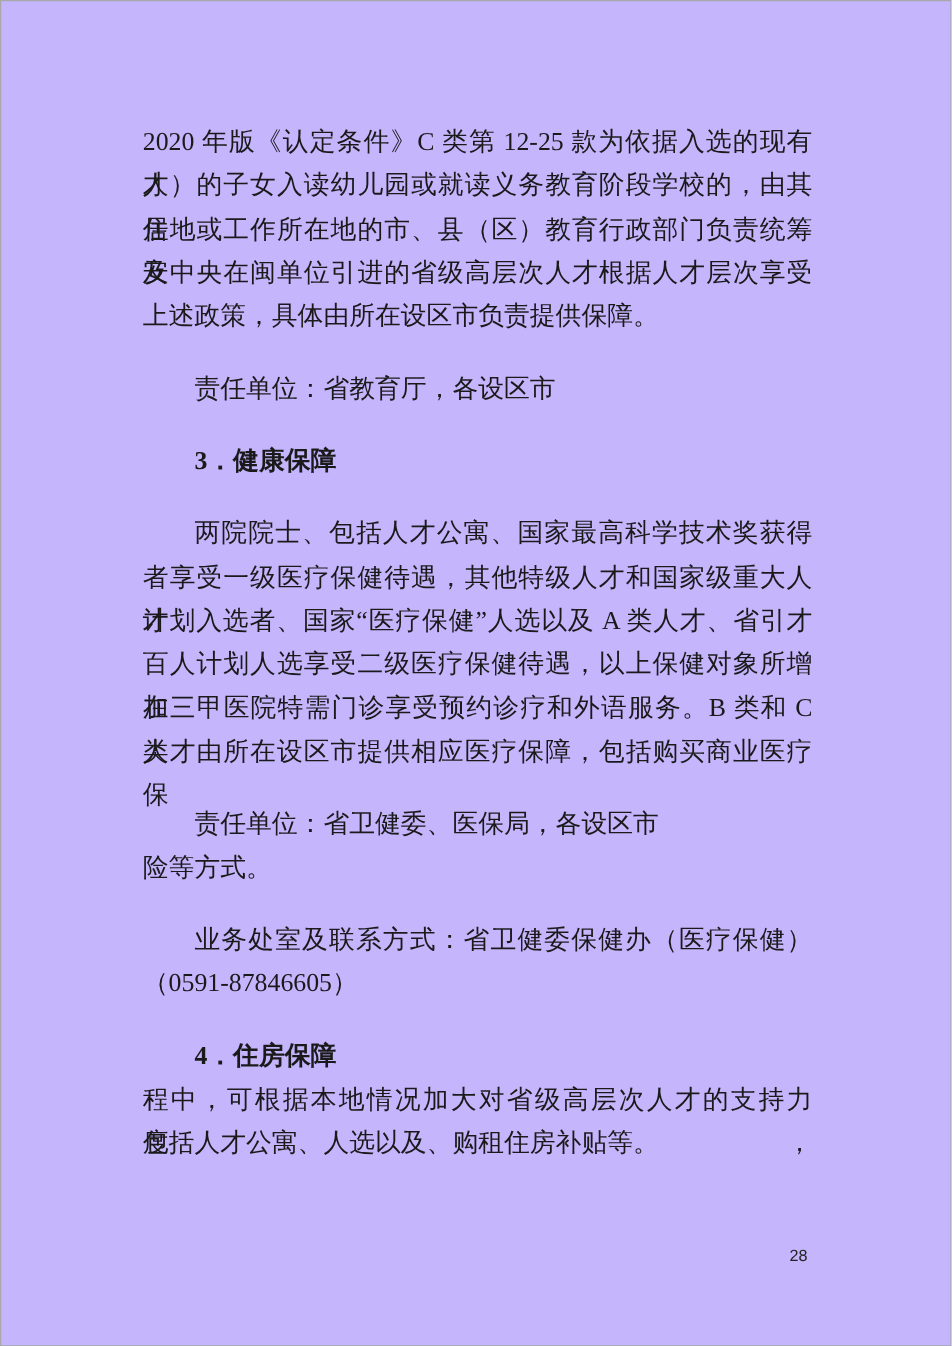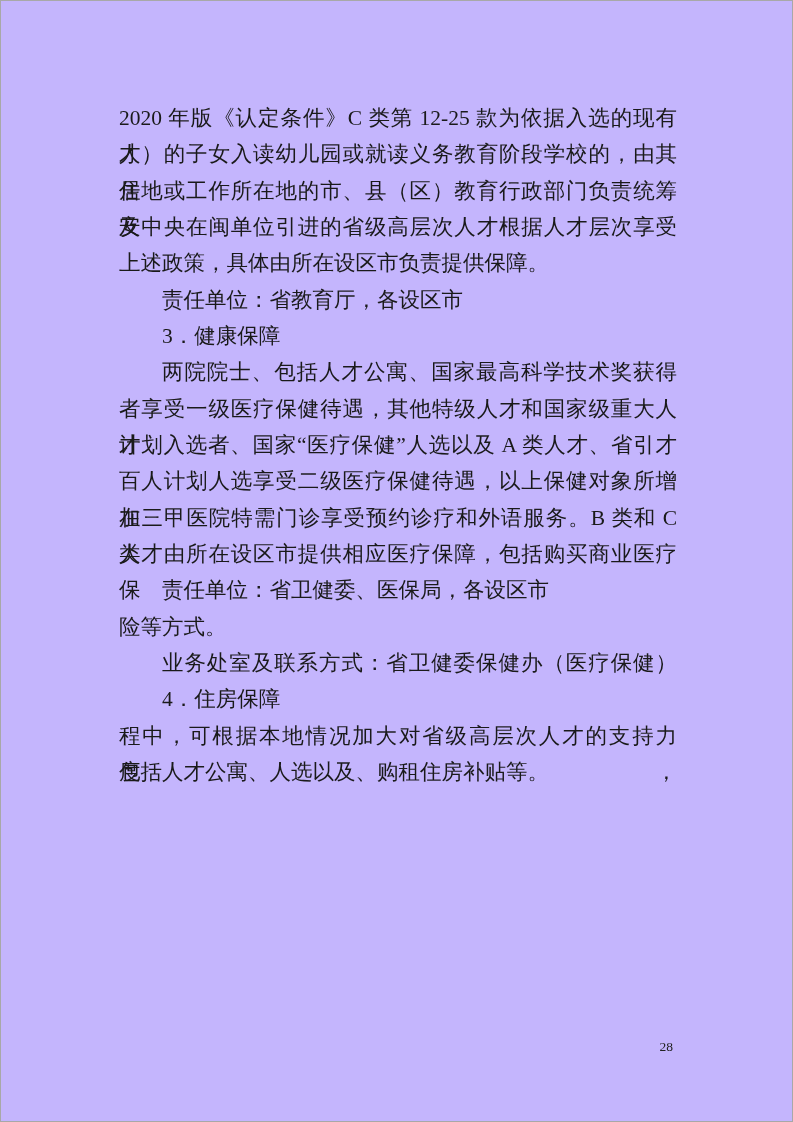--- a/index.html
+++ b/index.html
@@ -25,34 +25,35 @@
     font-size: 21.5px;
     line-height: 36.33px;
     color: #1a1a1a;
   }
   .line {
     height: 36.33px;
     white-space: normal;
   }
   .line.indent {
     padding-left: 43px;
+    margin-top: 24px;
   }
   .line.justify {
     text-align: justify;
     text-align-last: justify;
     text-justify: inter-character;
   }
   .line.heading {
-    font-weight: normal;
+    font-weight: bold;
   }
   .page-number {
     position: absolute;
     top: 1038px;
     right: 119px;
-    font-family: Liberation Serif, serif;
+    font-family: Liberation Sans, sans-serif;
     font-size: 13.5px;
     color: #222222;
   }
 </style>
 </head>
 <body>
 
 <div class="page">
   <div class="content">
       <div class="line justify">2020 年版《认定条件》C 类第 12-25 款为依据入选的现有人</div>
@@ -64,18 +65,19 @@
       <div class="line indent heading">3．健康保障</div>
       <div class="line indent justify">两院院士、包括人才公寓、国家最高科学技术奖获得</div>
       <div class="line justify">者享受一级医疗保健待遇，其他特级人才和国家级重大人才</div>
       <div class="line justify">计划入选者、国家“医疗保健”人选以及 A 类人才、省引才</div>
       <div class="line justify">百人计划人选享受二级医疗保健待遇，以上保健对象所增加</div>
       <div class="line justify">在三甲医院特需门诊享受预约诊疗和外语服务。B 类和 C 类</div>
       <div class="line justify">人才由所在设区市提供相应医疗保障，包括购买商业医疗保</div>
       <div class="line indent">责任单位：省卫健委、医保局，各设区市</div>
       <div class="line">险等方式。</div>
       <div class="line indent justify">业务处室及联系方式：省卫健委保健办（医疗保健）</div>
+      <div class="line">（0591-87846605）</div>
       <div class="line indent heading">4．住房保障</div>
       <div class="line justify">程中，可根据本地情况加大对省级高层次人才的支持力度，</div>
       <div class="line">包括人才公寓、人选以及、购租住房补贴等。</div>
     </div>
   <div class="page-number">28</div>
 </div>
 
 </body></html>

